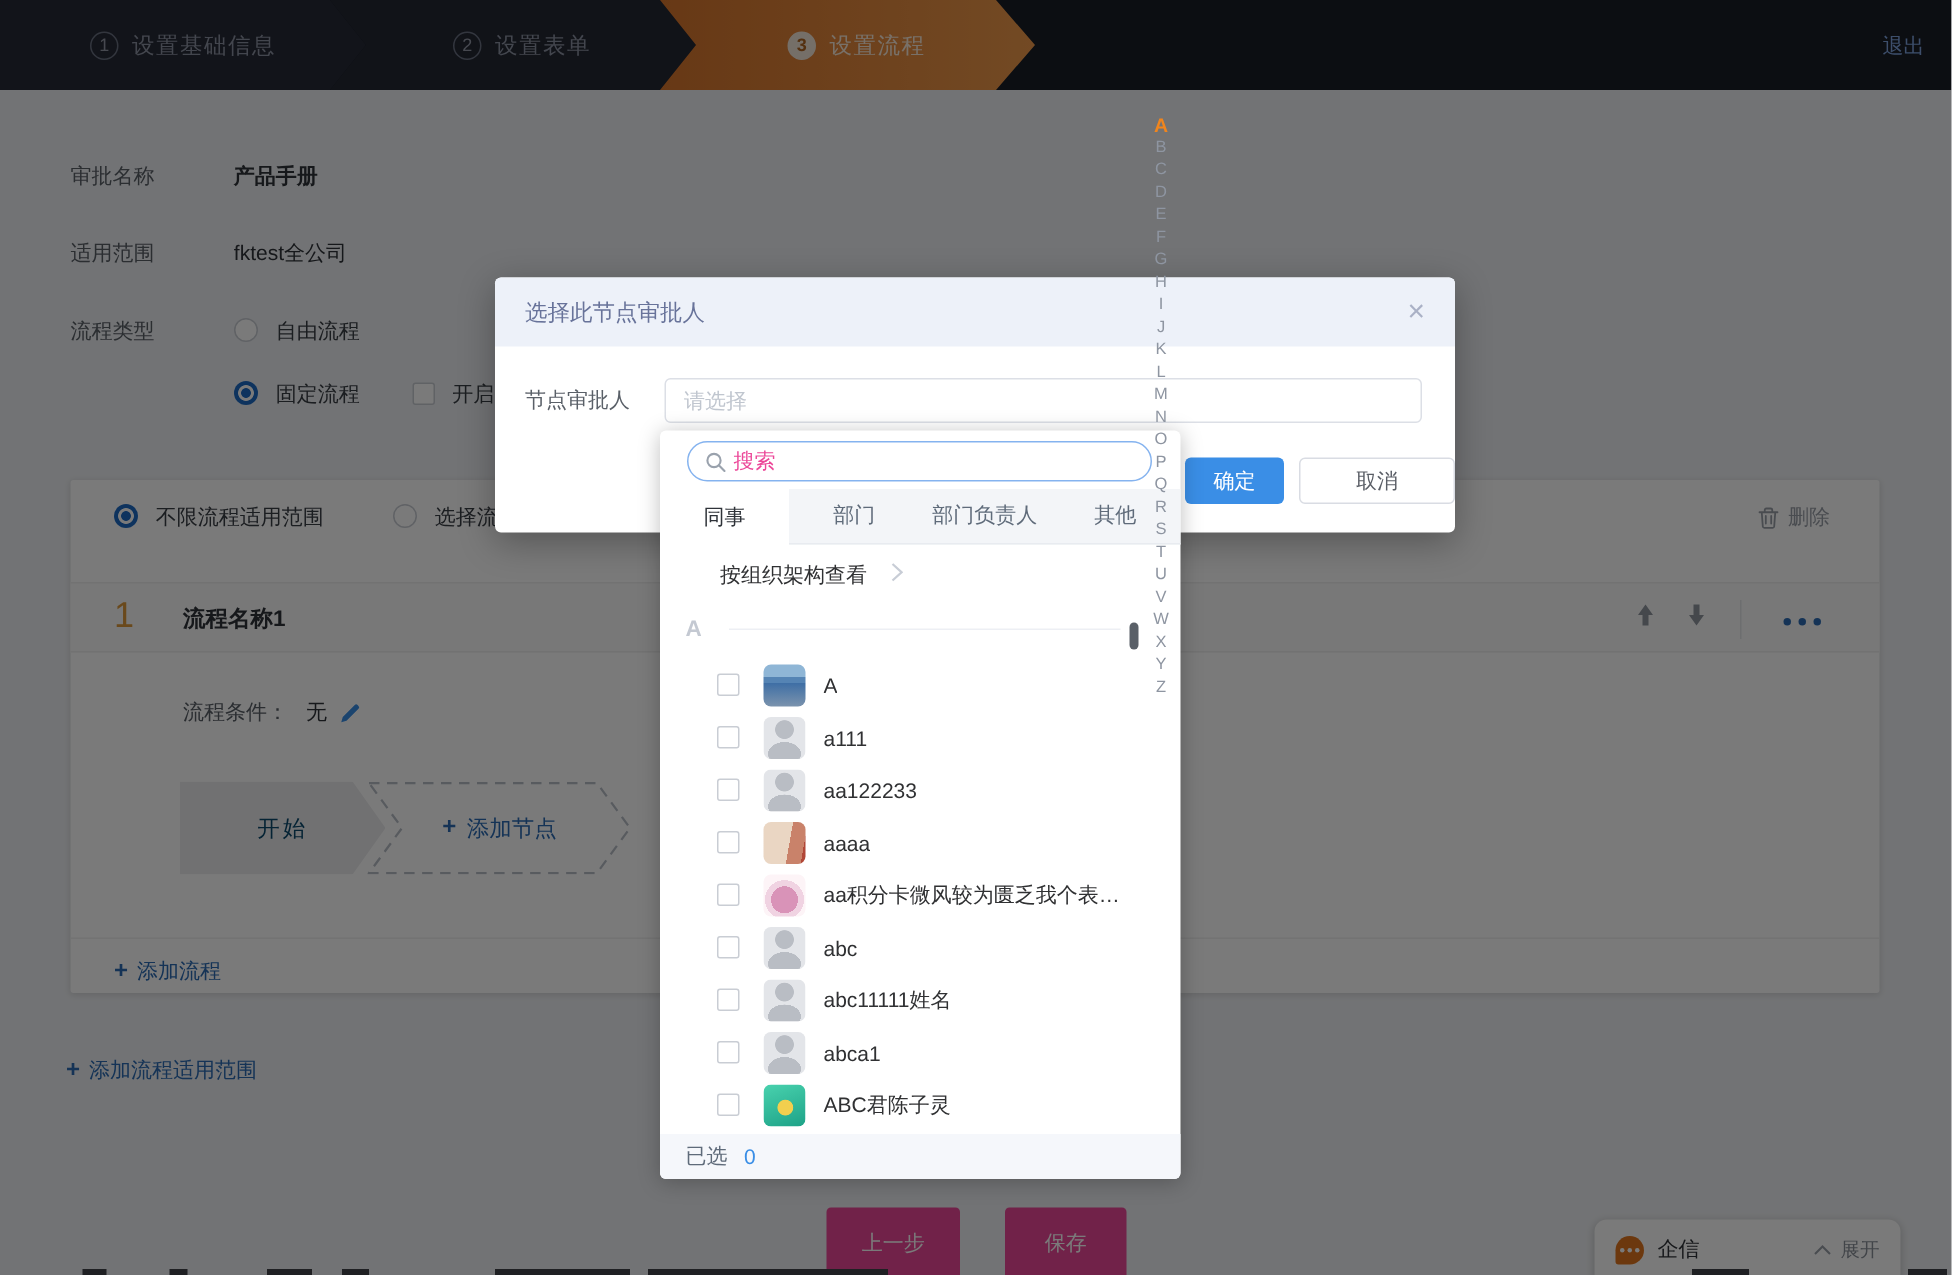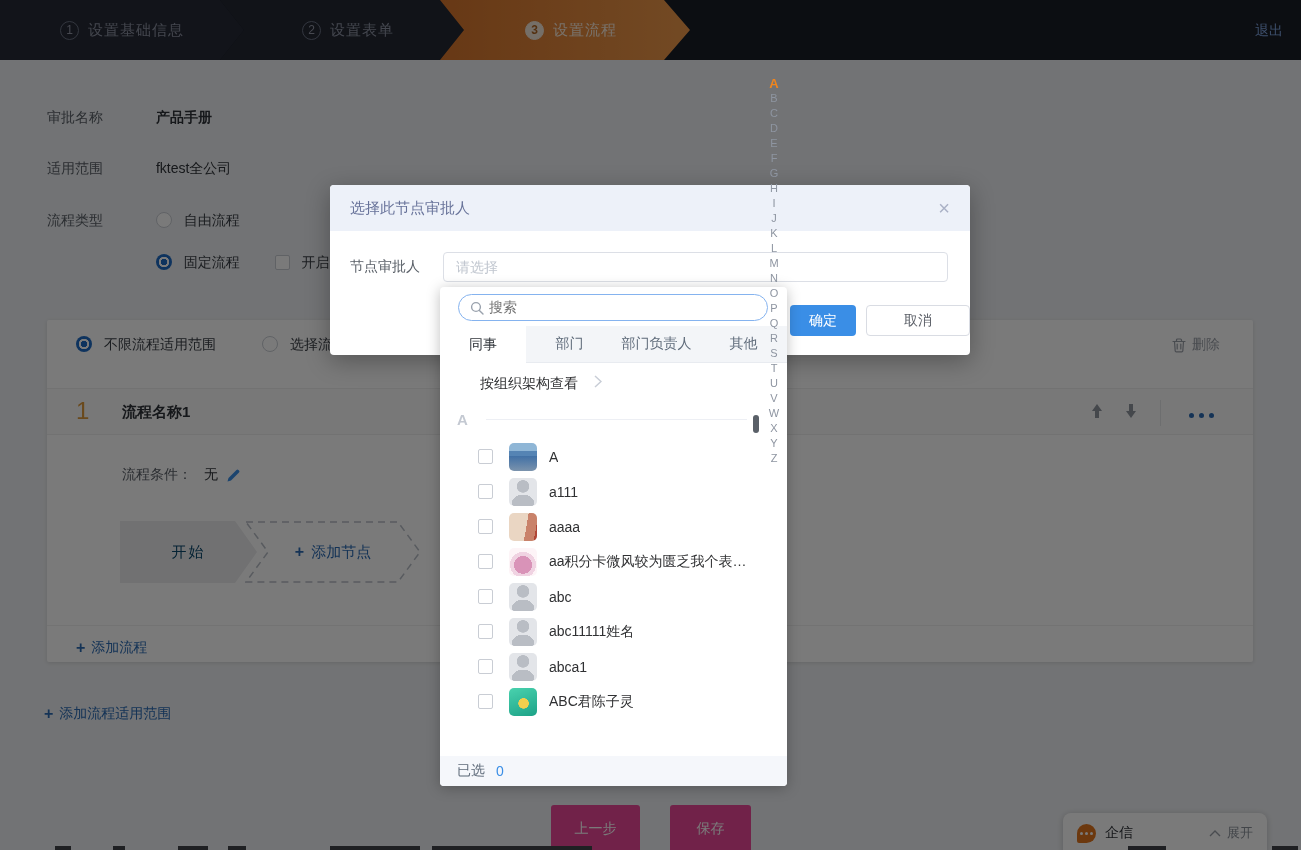--- a/index.html
+++ b/index.html
@@ -79,21 +79,21 @@
   .field-label { width:93px; font-size:14px; color:#5a6068; flex:0 0 auto; }
   .field-input { flex:1; height:30px; border:1px solid #dcdfe6; border-radius:4px; font-size:14px; color:#303133; padding:0 12px; font-family:inherit; }
   .field-input::placeholder { color:#c0c6cf; }
   .modal-actions { position:absolute; top:120px; left:460px; display:flex; gap:10px; }
   .btn-confirm { width:66px; height:31px; background:#3a8ee6; color:#fff; border:none; border-radius:4px; font-size:14px; cursor:pointer; font-family:inherit; }
   .btn-cancel { width:104px; height:31px; background:#fff; color:#5a5e66; border:1px solid #d9dce3; border-radius:4px; font-size:14px; cursor:pointer; font-family:inherit; }
 
   
   .picker { position:absolute; left:440px; top:287px; width:347px; height:499px; background:#fff; border-radius:4px; box-shadow:0 2px 14px rgba(0,0,0,.25); z-index:60; }
   .search-pill { position:absolute; top:7px; left:18px; width:310px; height:27px; border:1px solid #85b3ef; border-radius:14px; display:flex; align-items:center; padding:0 11px; gap:5px; }
-  .search-ph { font-size:14px; color:#737373; }
+  .search-ph { font-size:14px; color:#ec4899; }
   .tabbar { position:absolute; top:39px; left:0; width:100%; height:37px; background:#f3f5f8; border-bottom:1px solid #e8ebf0; display:flex; }
   .tab { font-size:14px; color:#5f6b7a; display:flex; align-items:center; justify-content:center; cursor:pointer; }
   .tab-active { width:86px; height:38px; background:#fff; color:#2f3339; }
   .tab-rest { flex:1; display:flex; }
   .tab-rest .tab { flex:1; }
   .org-row { position:absolute; top:88px; left:40px; display:flex; align-items:flex-start; gap:16px; font-size:14px; color:#303133; cursor:pointer; }
   .section-head { position:absolute; top:124px; left:17px; right:40px; display:flex; align-items:center; gap:18px; }
   .section-letter { font-size:15px; font-weight:bold; color:#c4c9d2; }
   .section-line { flex:1; height:1px; background:#edeff4; }
   .contact-list { position:absolute; top:152px; left:0; width:330px; height:317px; overflow:hidden; }
@@ -310,20 +310,25 @@
           <span class="avatar av-blue"></span>
           <span class="contact-name">A</span>
         </div>
 
         <div class="contact-row">
           <span class="checkbox"></span>
           <span class="avatar av-default"></span>
           <span class="contact-name">a111</span>
         </div>
 
+        <div class="contact-row">
+          <span class="checkbox"></span>
+          <span class="avatar av-default"></span>
+          <span class="contact-name">aa122233</span>
+        </div>
 
         <div class="contact-row">
           <span class="checkbox"></span>
           <span class="avatar av-warm"></span>
           <span class="contact-name">aaaa</span>
         </div>
 
         <div class="contact-row">
           <span class="checkbox"></span>
           <span class="avatar av-pink"></span>

